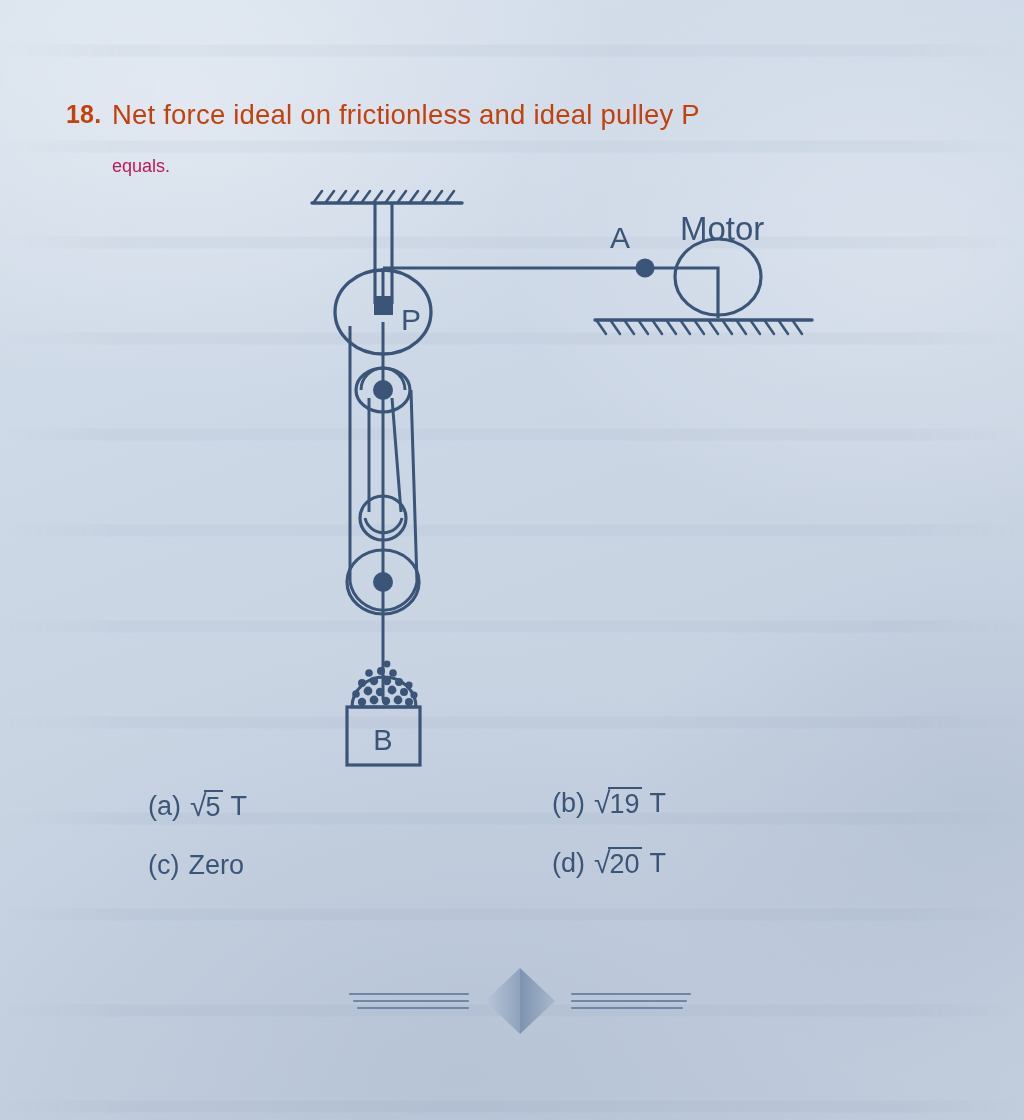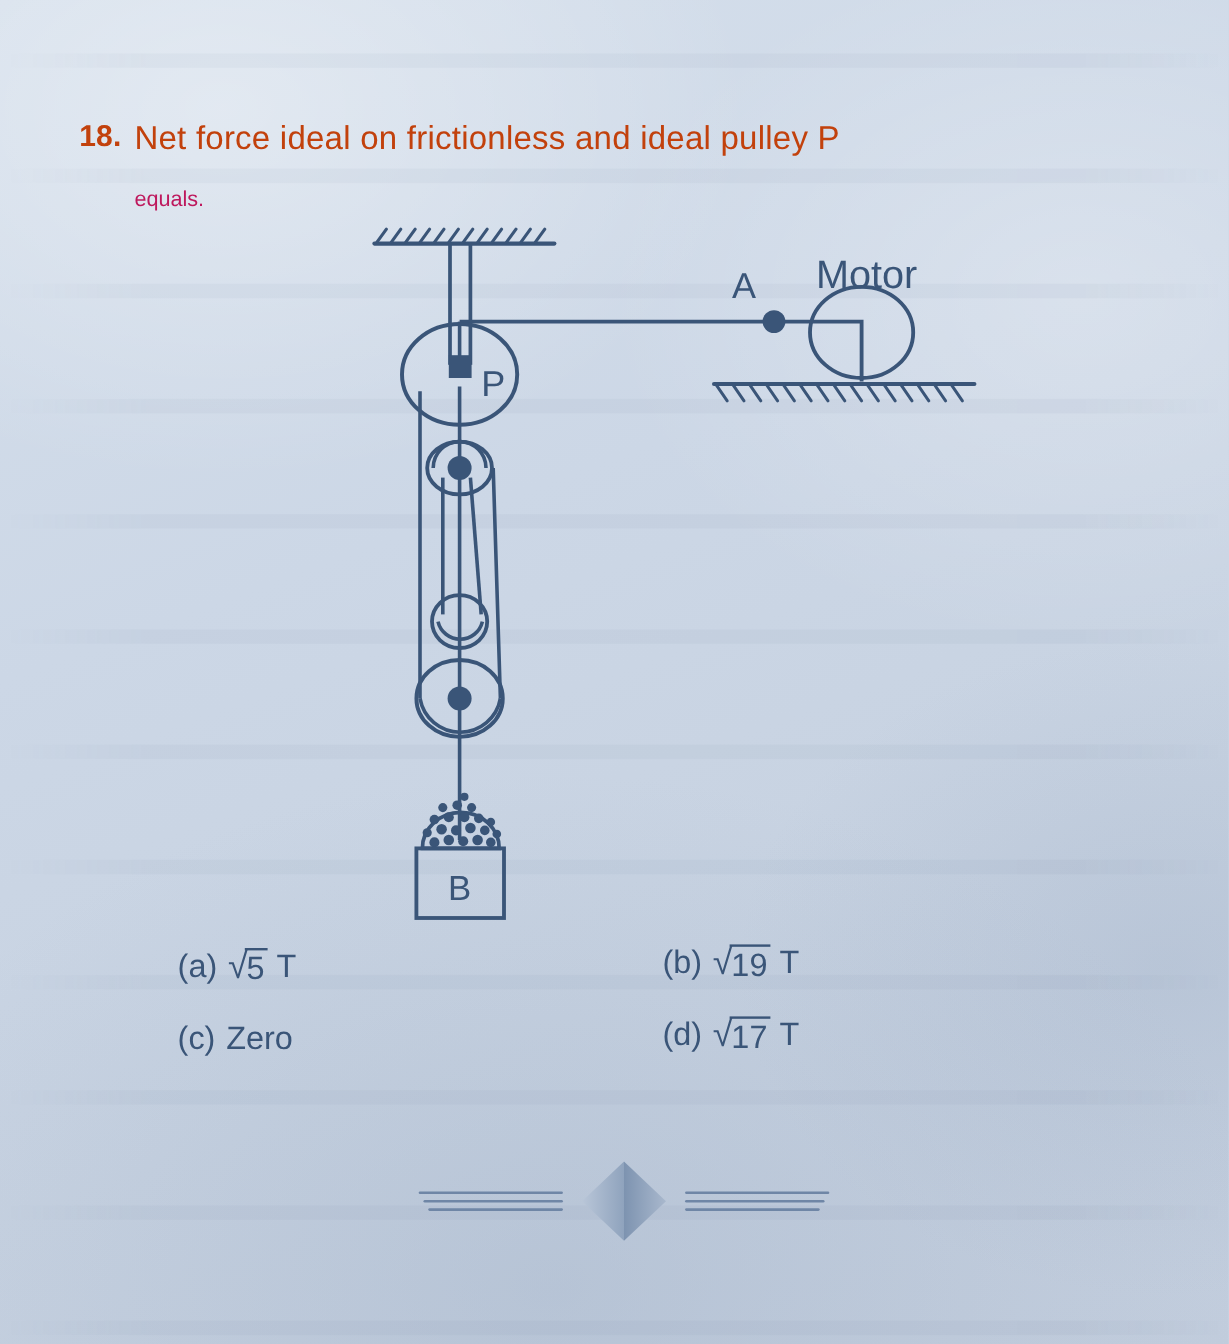--- a/index.html
+++ b/index.html
@@ -310,21 +310,21 @@
 
   <div class="opt" id="opt-c">
     <span class="opt-label">(c)</span>
     <span>Zero</span>
   </div>
 
   <div class="opt" id="opt-d">
     <span class="opt-label">(d)</span>
     <span class="sqrt">
       <span class="radical">√</span>
-      <span class="radicand">17</span>
+      <span class="radicand">20</span>
     </span>
     <span class="unit">T</span>
   </div>
 
   <svg id="ornament" viewBox="0 0 360 80" xmlns="http://www.w3.org/2000/svg">
     <defs>
       <linearGradient id="gfacetL" x1="0" y1="0" x2="1" y2="0">
         <stop offset="0%" stop-color="#b9c6d8"></stop>
         <stop offset="100%" stop-color="#8fa3bd"></stop>
       </linearGradient>

